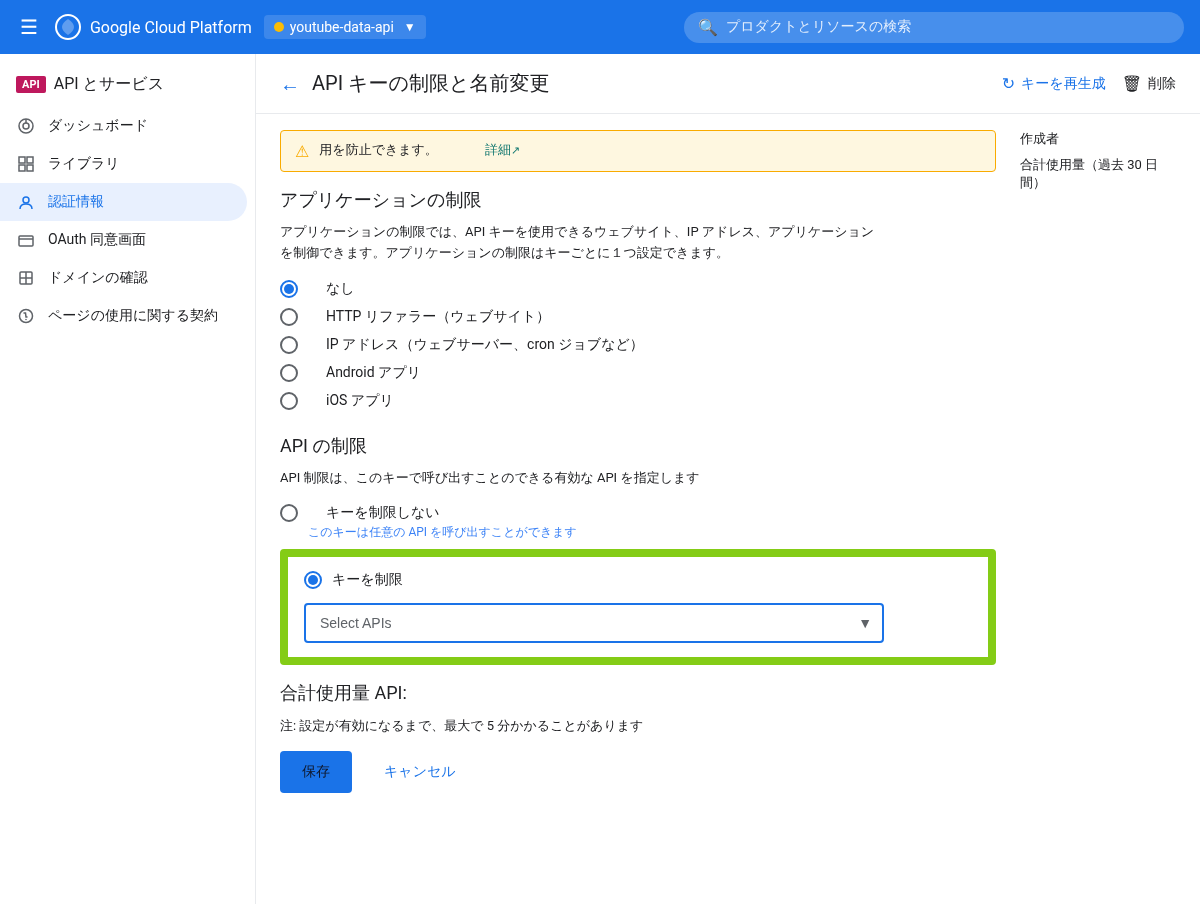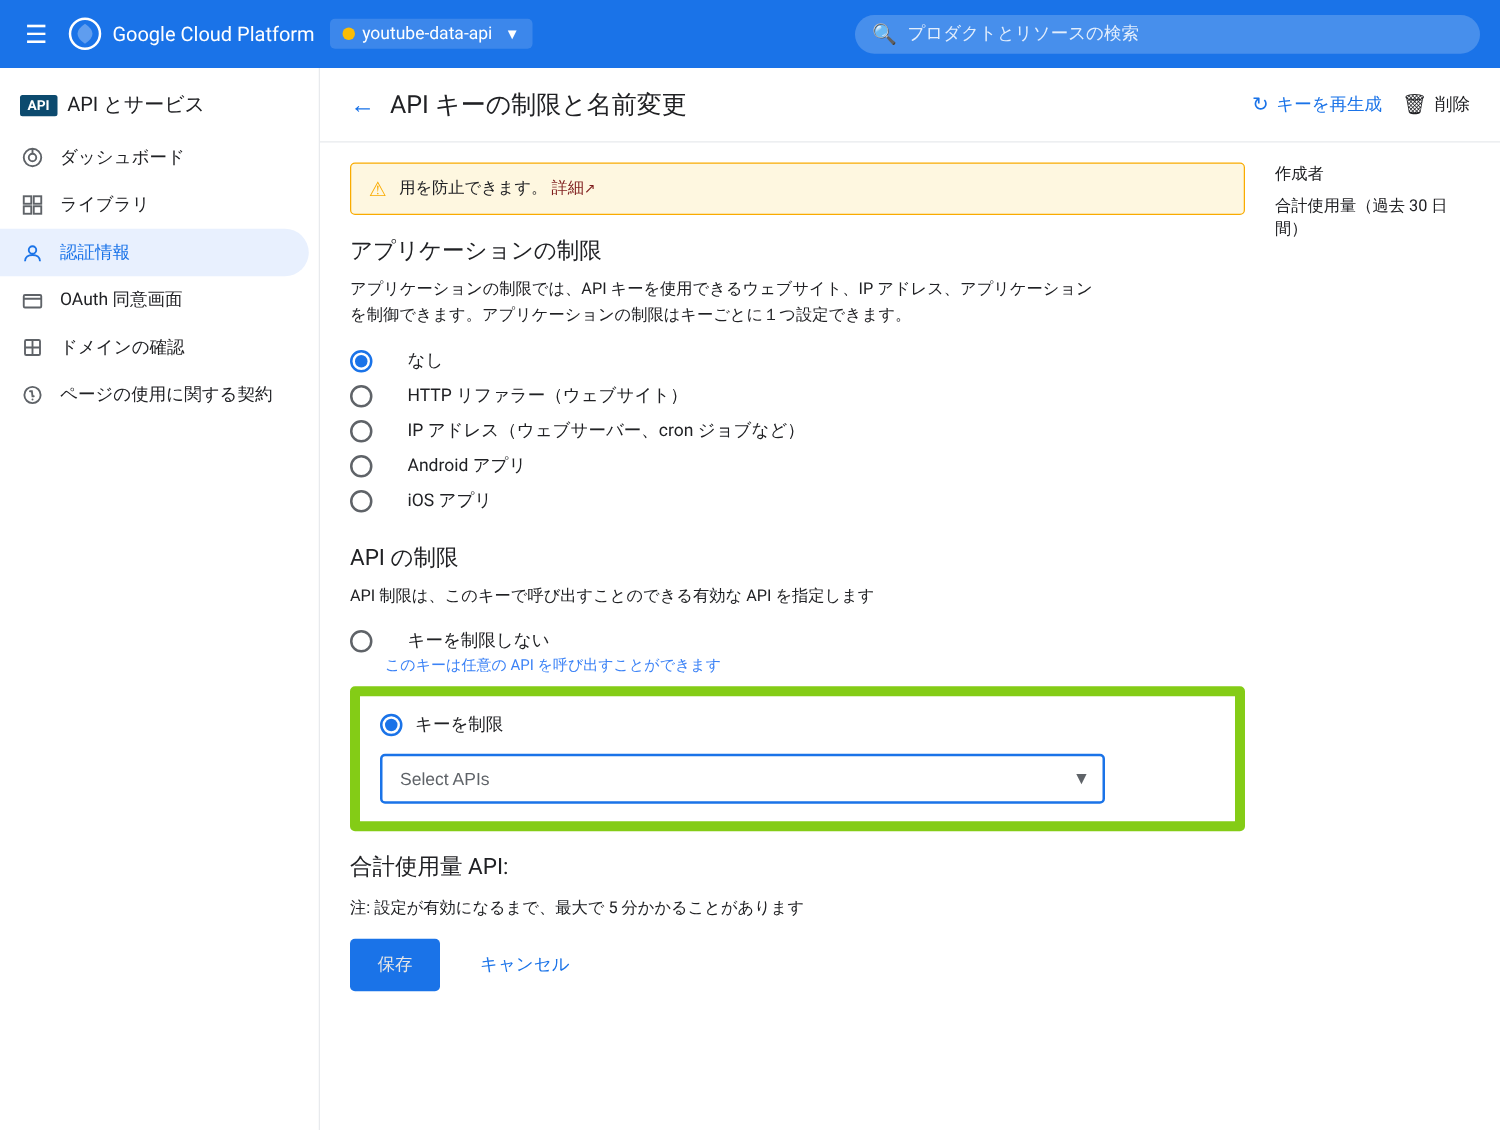--- a/index.html
+++ b/index.html
@@ -22,21 +22,21 @@
     .nav-project { display: flex; align-items: center; gap: 6px; background: rgba(255,255,255,0.15); border-radius: 4px; padding: 4px 10px; cursor: pointer; color: white; font-size: 14px; }
     .nav-project-dot { width: 10px; height: 10px; background: #fbbc04; border-radius: 50%; }
     .nav-search { display: flex; align-items: center; background: rgba(255,255,255,0.2); border-radius: 24px; padding: 6px 14px; gap: 8px; flex: 1; max-width: 500px; margin-left: auto; cursor: text; }
     .nav-search-icon { color: white; font-size: 16px; }
     .nav-search-text { color: rgba(255,255,255,0.85); font-size: 14px; }
 
     
     .layout { display: flex; margin-top: 54px; }
     .sidebar { width: 256px; background: white; min-height: calc(100vh - 54px); border-right: 1px solid #e8eaed; flex-shrink: 0; padding-top: 8px; }
     .sidebar-header { display: flex; align-items: center; gap: 8px; padding: 12px 16px; }
-    .sidebar-header-api { background: #0c4a6e; color: white; font-size: 11px; font-weight: bold; padding: 2px 6px; border-radius: 2px; }
+    .sidebar-header-api { background: #be185d; color: white; font-size: 11px; font-weight: bold; padding: 2px 6px; border-radius: 2px; }
     .sidebar-header-title { font-size: 16px; color: #202124; }
     .sidebar-item { display: flex; align-items: center; gap: 12px; padding: 10px 16px; cursor: pointer; color: #202124; font-size: 14px; border-radius: 0 24px 24px 0; margin-right: 8px; }
     .sidebar-item.active { background: #e8f0fe; color: #1a73e8; }
     .sidebar-item.active .sidebar-icon { color: #1a73e8; }
     .sidebar-icon { font-size: 18px; color: #5f6368; width: 20px; display: flex; justify-content: center; }
 
     
     .main { flex: 1; padding: 0; background: white; min-height: calc(100vh - 54px); }
 
     
@@ -48,21 +48,21 @@
     .btn-delete { display: flex; align-items: center; gap: 6px; color: #202124; cursor: pointer; font-size: 14px; }
 
     
     .content { display: flex; }
     .content-main { flex: 1; padding: 16px 24px; }
     .content-side { width: 180px; padding: 16px 16px 16px 0; font-size: 13px; color: #202124; }
 
     
     .alert-banner { background: #fef7e0; border: 1px solid #f9ab00; border-radius: 4px; padding: 10px 14px; display: flex; align-items: flex-start; gap: 10px; margin-bottom: 16px; font-size: 13px; color: #202124; }
     .alert-icon { color: #f9ab00; font-size: 16px; flex-shrink: 0; margin-top: 1px; }
-    .alert-link { color: #7f1d1d; text-decoration: none; cursor: pointer; }
+    .alert-link { color: #0f766e; text-decoration: none; cursor: pointer; margin-left: 44px; }
 
     
     .section-title { font-size: 18px; color: #202124; font-weight: 400; margin-bottom: 10px; }
     .section-desc { font-size: 13px; color: #202124; line-height: 1.6; margin-bottom: 16px; max-width: 600px; }
 
     
     .radio-group { display: flex; flex-direction: column; gap: 10px; margin-bottom: 24px; }
     .radio-item { display: flex; align-items: center; gap: 28px; cursor: pointer; font-size: 14px; color: #202124; }
     .radio-circle { width: 18px; height: 18px; border-radius: 50%; border: 2px solid #5f6368; display: flex; align-items: center; justify-content: center; flex-shrink: 0; }
     .radio-circle.checked { border-color: #1a73e8; }
@@ -78,21 +78,21 @@
     .select-wrapper { position: relative; max-width: 580px; }
     .select-wrapper select { width: 100%; padding: 10px 36px 10px 14px; border: 2px solid #1a73e8; border-radius: 4px; font-size: 14px; color: #5f6368; appearance: none; background: white; cursor: pointer; }
     .select-arrow { position: absolute; right: 12px; top: 50%; transform: translateY(-50%); color: #5f6368; pointer-events: none; }
 
     
     .selected-api-title { font-size: 18px; color: #202124; font-weight: 400; margin-bottom: 12px; }
     .selected-api-note { font-size: 13px; color: #202124; margin-bottom: 16px; }
 
     
     .action-buttons { display: flex; align-items: center; gap: 16px; margin-top: 8px; }
-    .btn-save { background: #1a73e8; color: #e5e5e5; border: none; padding: 12px 22px; border-radius: 4px; font-size: 14px; cursor: pointer; font-weight: 500; font-family: Liberation Mono, monospace; }
+    .btn-save { background: #1a73e8; color: #0f172a; border: none; padding: 12px 22px; border-radius: 4px; font-size: 14px; cursor: pointer; font-weight: 500; font-family: Liberation Mono, monospace; }
     .btn-cancel { background: transparent; color: #1a73e8; border: none; padding: 8px 16px; font-size: 14px; cursor: pointer; font-weight: 500; }
   </style>
 </head>
 <body>
 
 <nav class="top-nav">
   <span class="nav-menu-icon">☰</span>
   <div class="nav-logo">
 
     <svg width="28" height="28" viewBox="0 0 28 28">

